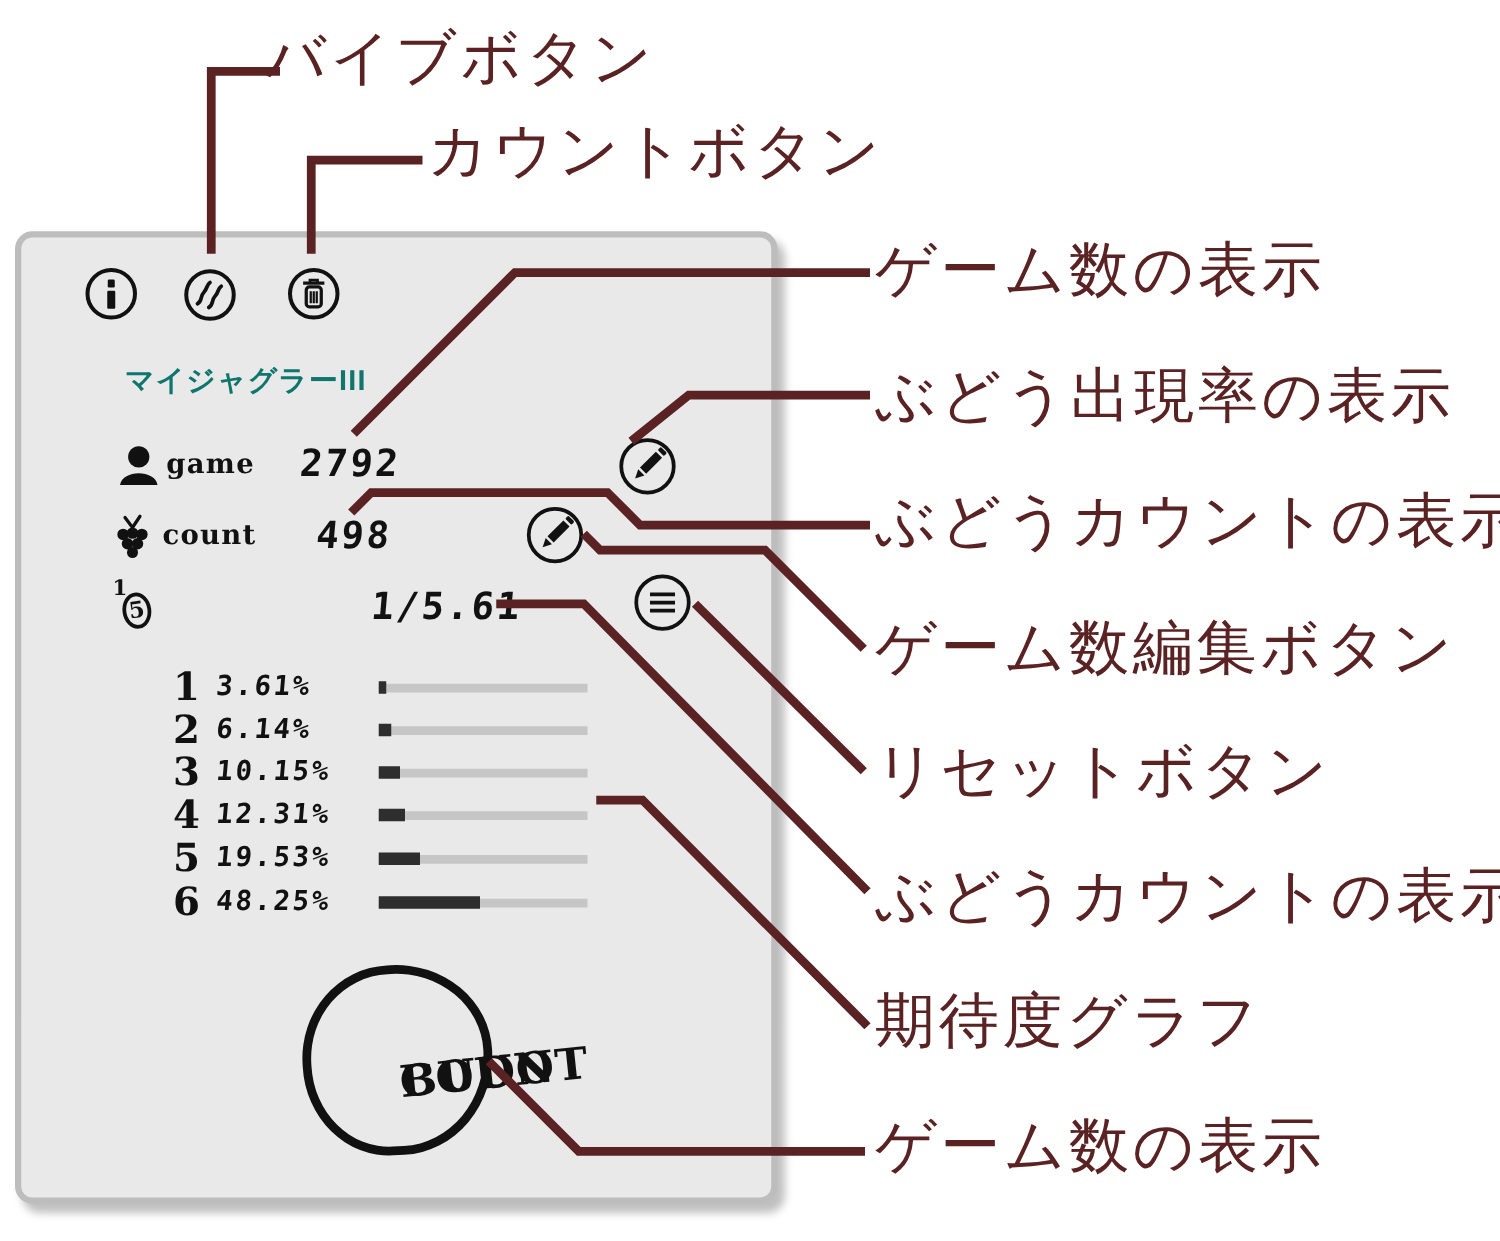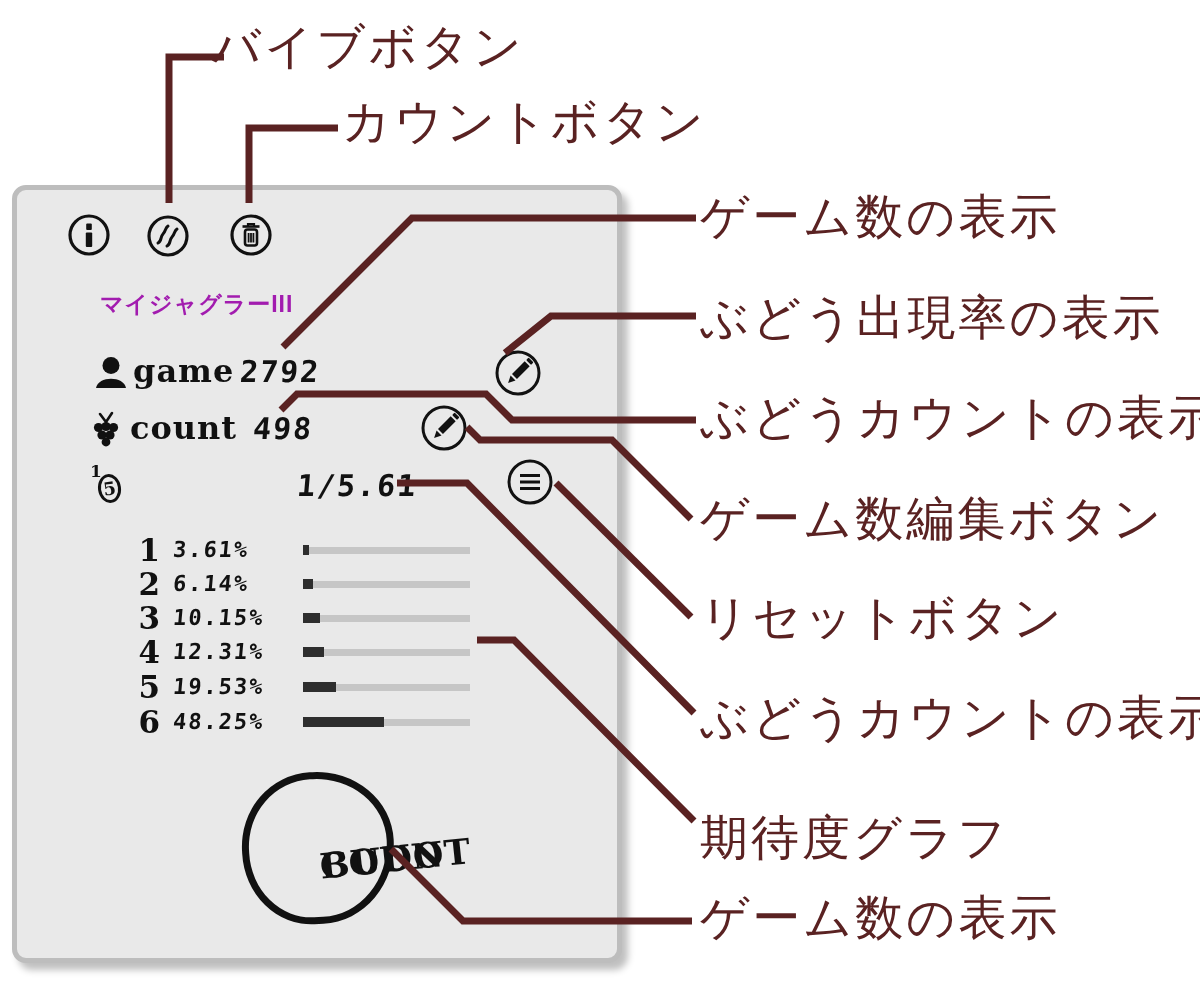--- a/index.html
+++ b/index.html
@@ -25,24 +25,24 @@
     box-shadow:6px 7px 7px rgba(0,0,0,0.25);
   }
   .phone *{position:absolute;}
   .circle-btn{
     border-radius:50%;
     display:flex;align-items:center;justify-content:center;
     background:transparent;
   }
   .title{
     left:83px;top:99px;font-size:23px;font-weight:bold;letter-spacing:1px;
-    color:#a21caf;white-space:nowrap;
+    color:#0f766e;white-space:nowrap;
   }
   .stat-label{
-    font-family:"DejaVu Serif", serif;font-weight:bold;font-size:32px;
+    font-family:"DejaVu Serif", serif;font-weight:bold;font-size:22px;
     letter-spacing:1px;white-space:nowrap;line-height:36px;
   }
   .digital{
     font-family:"DejaVu Sans Mono", monospace;font-weight:bold;
     transform:skewX(-5deg);letter-spacing:2px;white-space:nowrap;
   }
   .stat-value{font-size:30px;line-height:34px;}
   .pct{font-size:22px;line-height:26px;}
   .setting-num{
     font-family:"DejaVu Serif", serif;font-weight:bold;font-size:31px;
@@ -233,14 +233,14 @@
 </svg>
 
 <div class="annotation" style="left:212px;top:20px;">バイブボタン</div>
 <div class="annotation" style="left:342px;top:95px;">カウントボタン</div>
 <div class="annotation" style="left:700px;top:190px;">ゲーム数の表示</div>
 <div class="annotation" style="left:700px;top:291px;">ぶどう出現率の表示</div>
 <div class="annotation" style="left:700px;top:391px;">ぶどうカウントの表示</div>
 <div class="annotation" style="left:700px;top:492px;">ゲーム数編集ボタン</div>
 <div class="annotation" style="left:700px;top:591px;">リセットボタン</div>
 <div class="annotation" style="left:700px;top:691px;">ぶどうカウントの表示</div>
-<div class="annotation" style="left:700px;top:791px;margin-top:20px;">期待度グラフ</div>
+<div class="annotation" style="left:700px;top:791px;">期待度グラフ</div>
 <div class="annotation" style="left:700px;top:891px;">ゲーム数の表示</div>
 
 </body></html>

